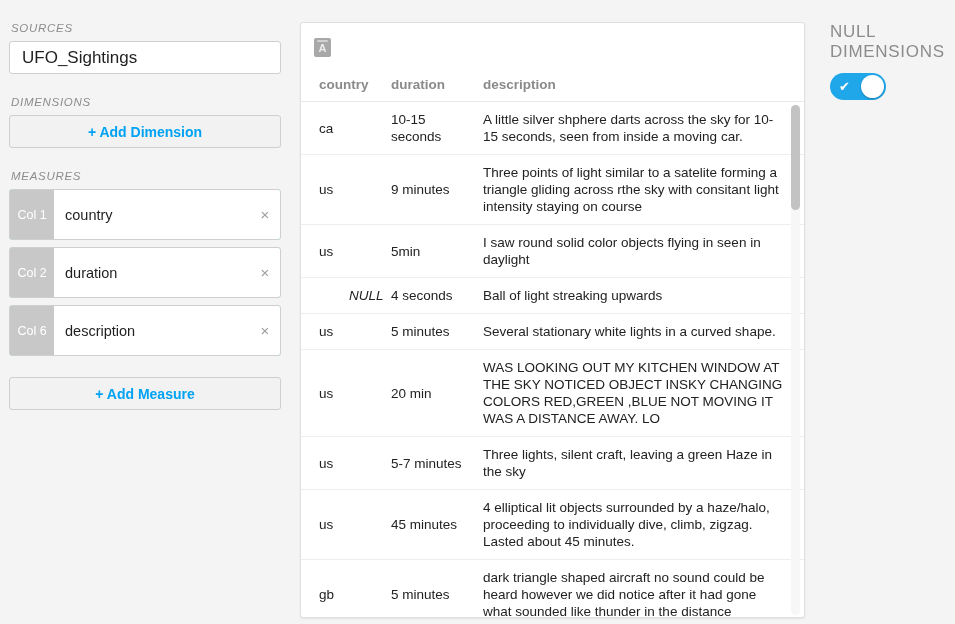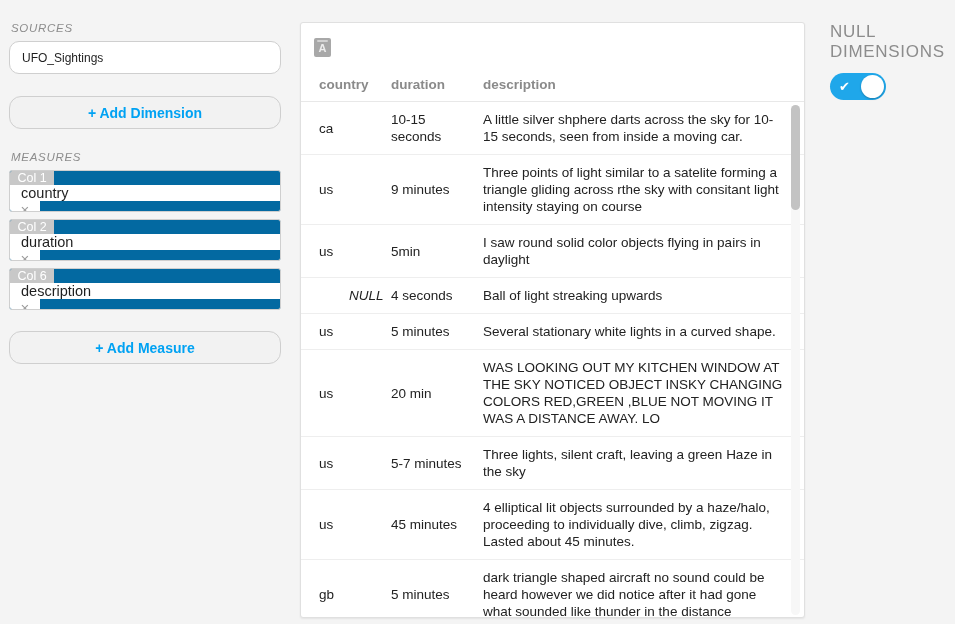--- a/index.html
+++ b/index.html
@@ -11,34 +11,34 @@
   }
   .page { position: relative; width: 955px; height: 624px; }
 
   
   .sidebar { position: absolute; left: 0; top: 0; width: 290px; height: 624px; padding: 22px 9px 0 9px; }
   .section-label {
     font-size: 11.5px; letter-spacing: 0.7px; color: #8c8c8c;
     font-weight: 400; margin-bottom: 7px; padding-left: 2px; font-style: italic;
   }
   .source-box {
-    height: 33px; background: #ffffff; border: 1px solid #cfcfcf; border-radius: 10px;
+    height: 33px; background: #ffffff; border: 1px solid #cfcfcf; border-radius: 3px;
     display: flex; align-items: center; padding: 12px 12px;
-    font-size: 12px; color: #1f1f1f;
+    font-size: 17px; color: #1f1f1f;
   }
   .spacer-20 { height: 22px; }
   .spacer-14 { height: 14px; }
   .add-btn {
-    height: 33px; background: #f2f2f2; border: 1px solid #cfcfcf; border-radius: 12px;
+    height: 33px; background: #f2f2f2; border: 1px solid #cfcfcf; border-radius: 3px;
     display: flex; align-items: center; justify-content: center;
     color: #00a2f3; font-size: 14px; font-weight: bold; cursor: pointer;
   }
   .measure-row {
-    height: 42px; margin-bottom: 7px; display: flex; align-items: stretch;
-    border: 1px solid #cfcfcf; border-radius: 3px; overflow: hidden; background: #0369a1; flex-direction: column;
+    height: 51px; margin-bottom: 7px; display: flex; align-items: stretch;
+    border: 1px solid #cfcfcf; border-radius: 3px; overflow: hidden; background: #86efac;
   }
   .measure-badge {
     width: 44px; background: #c8c8c8; color: #ffffff; font-size: 12.5px;
     display: flex; align-items: center; justify-content: center; flex: none;
   }
   .measure-name {
     flex: 1; display: flex; align-items: center; padding-left: 11px;
     font-size: 14.5px; color: #1f1f1f; background: #fff;
   }
   .measure-x {
@@ -115,20 +115,21 @@
 
   <div class="sidebar">
 
     <div class="section-label">SOURCES</div>
     <div class="source-box">
       <span>UFO_Sightings</span>
     </div>
 
     <div class="spacer-20"></div>
 
+    <div class="section-label">DIMENSIONS</div>
     <div class="add-btn">+ Add Dimension</div>
 
     <div class="spacer-20"></div>
 
     <div class="section-label">MEASURES</div>
 
     <div class="measure-row">
       <div class="measure-badge">Col 1</div>
       <div class="measure-name">country</div>
       <div class="measure-x">×</div>
@@ -171,21 +172,21 @@
               <td class="col-desc">A little silver shphere darts across the sky for 10-15 seconds, seen from inside a moving car.</td>
             </tr>
             <tr>
               <td class="col-country">us</td>
               <td class="col-duration">9 minutes</td>
               <td class="col-desc">Three points of light similar to a satelite forming a triangle gliding across rthe sky with consitant light intensity staying on course</td>
             </tr>
             <tr>
               <td class="col-country">us</td>
               <td class="col-duration">5min</td>
-              <td class="col-desc">I saw round solid color objects flying in pairs in daylight</td>
+              <td class="col-desc">I saw round solid color objects flying in seen in daylight</td>
             </tr>
             <tr>
               <td class="col-country null-val">NULL</td>
               <td class="col-duration">4 seconds</td>
               <td class="col-desc">Ball of light streaking upwards</td>
             </tr>
             <tr>
               <td class="col-country">us</td>
               <td class="col-duration">5 minutes</td>
               <td class="col-desc">Several stationary white lights in a curved shape.</td>

